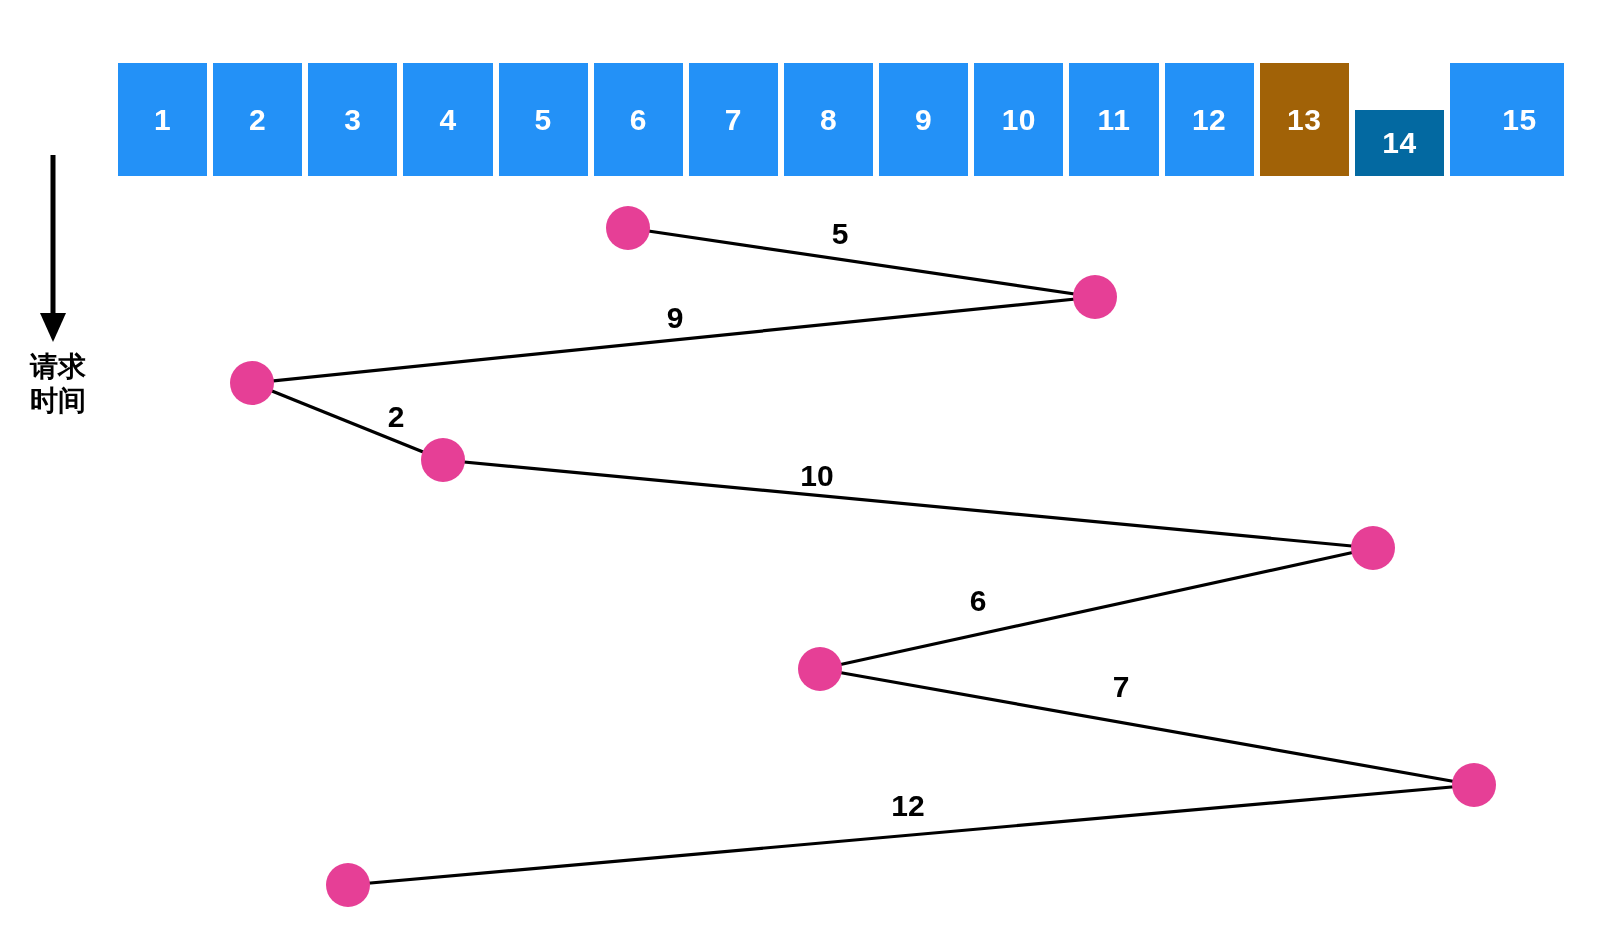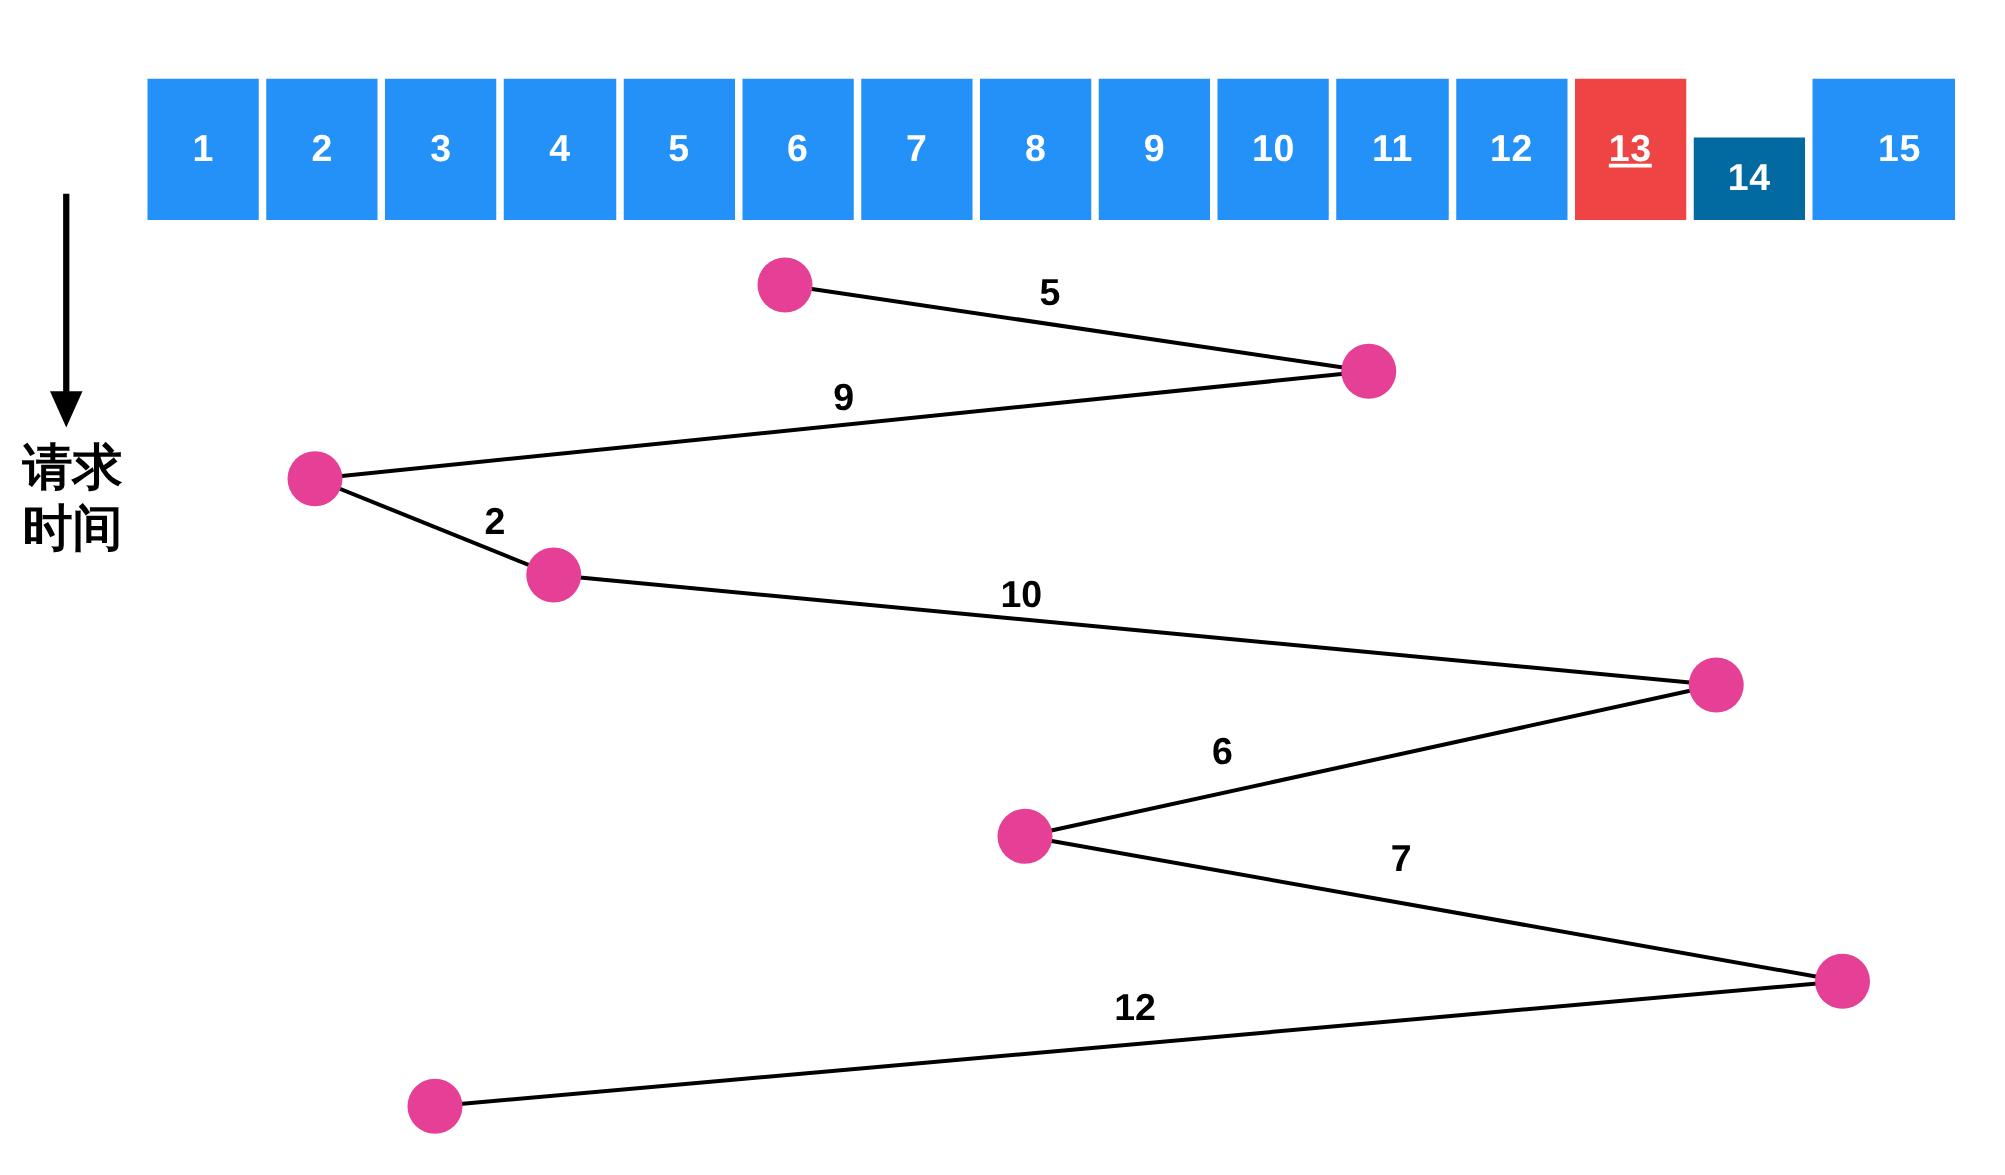--- a/index.html
+++ b/index.html
@@ -48,21 +48,21 @@
     width: 112px;
     height: 330px;
   }
   #axis-arrow { position: absolute; left: 0; top: 0; }
   #axis-caption {
     position: absolute;
     left: 4px;
     top: 200px;
     width: 108px;
     text-align: center;
-    font-size: 40px;
+    font-size: 28px;
     font-weight: bold;
     color: #000000;
     line-height: 1.22;
     font-family: "DejaVu Sans", "Liberation Sans", sans-serif;
   }
   #axis-caption div { white-space: nowrap; }
 
   
   #seek-svg {
     position: absolute;
@@ -116,21 +116,21 @@
       </div>
       <div class="track-cell" style="background: rgb(35, 145, 247); color: rgb(255, 255, 255);">
         <span>10</span>
       </div>
       <div class="track-cell" style="background: rgb(35, 145, 247); color: rgb(255, 255, 255);">
         <span>11</span>
       </div>
       <div class="track-cell" style="background: rgb(35, 145, 247); color: rgb(255, 255, 255);">
         <span>12</span>
       </div>
-      <div class="track-cell" style="background: #ef4444; color: rgb(255, 255, 255); text-decoration: underline;">
+      <div class="track-cell" style="background: #a16207; color: rgb(255, 255, 255);">
         <span>13</span>
       </div>
       <div class="track-cell" style="background: #0369a1; color: rgb(255, 255, 255); margin-top: 47px;">
         <span>14</span>
       </div>
       <div class="track-cell" style="background: rgb(35, 145, 247); color: rgb(255, 255, 255); padding-left: 25px;">
         <span>15</span>
       </div>
     </div>
 

